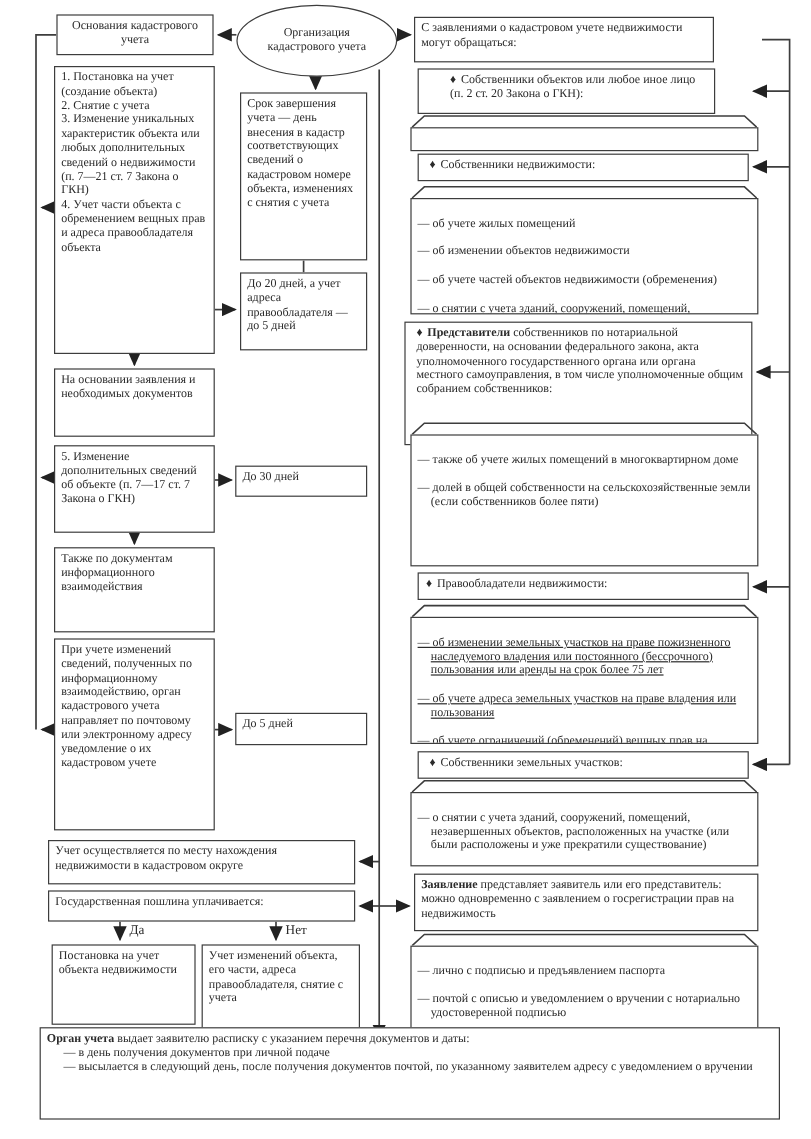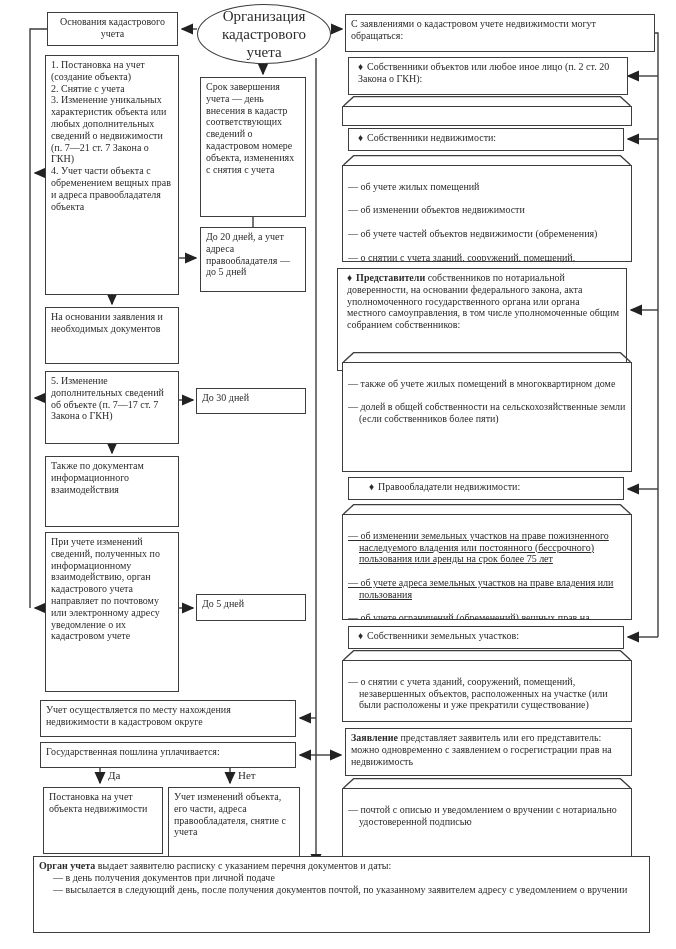--- a/index.html
+++ b/index.html
@@ -10,21 +10,21 @@
   }
   .box{
     position:absolute;border:1.4px solid #3d3d3d;background:#fff;
     box-sizing:border-box;padding:3px 5px;font-size:10px;line-height:1.18;
     white-space:pre-line;overflow:hidden;
   }
   .center{text-align:center;}
   .ellipse{
     position:absolute;border:1.4px solid #3d3d3d;border-radius:50%;
     box-sizing:border-box;display:flex;align-items:center;justify-content:center;
-    text-align:center;font-size:15px;line-height:1.2;padding:4px 10px;background:#fff;
+    text-align:center;font-size:10px;line-height:1.2;padding:4px 10px;background:#fff;
   }
   .list .li{padding-left:11px;text-indent:-11px;white-space:normal;}
   .fold{position:absolute;overflow:visible;}
   svg.overlay{position:absolute;left:0;top:0;pointer-events:none;}
   .lbl{position:absolute;font-size:11px;}
   .dia{margin-right:4px;}
   b{font-weight:bold;}
 </style>
 </head>
 <body>
@@ -61,21 +61,21 @@
     <line x1="658" y1="637" x2="628" y2="637" marker-end="url(#ah)"></line>
     <line x1="100" y1="768" x2="100" y2="783" marker-end="url(#ah)"></line>
     <line x1="230" y1="768" x2="230" y2="783" marker-end="url(#ah)"></line>
   </g>
 </svg>
 
 <div class="box center" style="left:47px;top:12px;width:131px;height:34px;"><span>Основания кадастрового учета</span></div>
 <div class="ellipse" style="left:197px;top:4px;width:134px;height:60px;">
     <span>Организация кадастрового учета</span>
   </div>
-<div class="box" style="left:345px;top:14px;width:310px;height:38px;"><span>С заявлениями о кадастровом учете недвижимости могут обращаться:</span></div>
+<div class="box" style="left:345px;top:14px;width:250px;height:38px;"><span>С заявлениями о кадастровом учете недвижимости могут обращаться:</span></div>
 
 <div class="box" style="left:45px;top:55px;width:134px;height:240px;"><span>1. Постановка на учет (создание объекта)
 2. Снятие с учета
 3. Изменение уникальных характеристик объекта или любых дополнительных сведений о недвижимости (п. 7—21 ст. 7 Закона о ГКН)
 4. Учет части объекта с обременением вещных прав и адреса правообладателя объекта</span></div>
 <div class="box" style="left:45px;top:307px;width:134px;height:57px;"><span>На основании заявления и необходимых документов</span></div>
 <div class="box" style="left:45px;top:371px;width:134px;height:73px;"><span>5. Изменение дополнительных сведений об объекте (п. 7—17 ст. 7 Закона о ГКН)</span></div>
 <div class="box" style="left:45px;top:456px;width:134px;height:71px;"><span>Также по документам информационного взаимодействия</span></div>
 <div class="box" style="left:45px;top:532px;width:134px;height:160px;"><span>При учете изменений сведений, полученных по информационному взаимодействию, орган кадастрового учета направляет по почтовому или электронному адресу уведомление о их кадастровом учете</span></div>
 
@@ -84,21 +84,21 @@
 <div class="lbl" style="left:108px;top:769px;"><span>Да</span></div>
 <div class="lbl" style="left:238px;top:769px;"><span>Нет</span></div>
 <div class="box" style="left:43px;top:787px;width:120px;height:67px;"><span>Постановка на учет объекта недвижимости</span></div>
 <div class="box" style="left:168px;top:787px;width:132px;height:76px;"><span>Учет изменений объекта, его части, адреса правообладателя, снятие с учета</span></div>
 
 <div class="box" style="left:200px;top:77px;width:106px;height:140px;"><span>Срок завершения учета — день внесения в кадастр соответствующих сведений о кадастровом номере объекта, изменениях с снятия с учета</span></div>
 <div class="box" style="left:200px;top:227px;width:106px;height:65px;"><span>До 20 дней, а учет адреса правообладателя — до 5 дней</span></div>
 <div class="box" style="left:196px;top:388px;width:110px;height:26px;"><span>До 30 дней</span></div>
 <div class="box" style="left:196px;top:594px;width:110px;height:27px;"><span>До 5 дней</span></div>
 
-<div class="box" style="left:348px;top:57px;width:280px;height:38px;padding-left:9px;"><span class="dia">♦</span><span>Собственники объектов или любое иное лицо (п. 2 ст. 20 Закона о ГКН):</span></div>
+<div class="box" style="left:348px;top:57px;width:248px;height:38px;padding-left:26px;"><span class="dia">♦</span><span>Собственники объектов или любое иное лицо (п. 2 ст. 20 Закона о ГКН):</span></div>
 <svg class="fold" style="left:342px;top:96px;" width="290" height="10" viewBox="0 0 100 10" preserveAspectRatio="none">
     <polyline points="0.5,10 4,0.7 96,0.7 99.5,10" fill="none" stroke="#3d3d3d" stroke-width="1.3" vector-effect="non-scaling-stroke"></polyline>
   </svg>
 <div class="box list" style="left:342px;top:106px;width:290px;height:20px;">
   <div class="li">— о постановке недвижимости на учет</div>
 </div>
 
 <div class="box" style="left:348px;top:128px;width:276px;height:23px;padding-left:9px;"><span class="dia">♦</span><span>Собственники недвижимости:</span></div>
 <svg class="fold" style="left:342px;top:155px;" width="290" height="10" viewBox="0 0 100 10" preserveAspectRatio="none">
     <polyline points="0.5,10 4,0.7 96,0.7 99.5,10" fill="none" stroke="#3d3d3d" stroke-width="1.3" vector-effect="non-scaling-stroke"></polyline>
@@ -113,21 +113,21 @@
 
 <div class="box" style="left:337px;top:268px;width:290px;height:103px;padding-left:9px;"><span class="dia">♦</span><b>Представители</b><span> собственников по нотариальной доверенности, на основании федерального закона, акта уполномоченного государственного органа или органа местного самоуправления, в том числе уполномоченные общим собранием собственников:</span></div>
 <svg class="fold" style="left:342px;top:352px;" width="290" height="10" viewBox="0 0 100 10" preserveAspectRatio="none">
     <polyline points="0.5,10 4,0.7 96,0.7 99.5,10" fill="none" stroke="#3d3d3d" stroke-width="1.3" vector-effect="non-scaling-stroke"></polyline>
   </svg>
 <div class="box list" style="left:342px;top:362px;width:290px;height:110px;">
   <div class="li">— также об учете жилых помещений в многоквартирном доме</div>
   <div class="li">— долей в общей собственности на сельскохозяйственные земли (если собственников более пяти)</div>
 </div>
 
-<div class="box" style="left:348px;top:477px;width:276px;height:23px;padding-left:20px;"><span class="dia">♦</span><span>Правообладатели недвижимости:</span></div>
+<div class="box" style="left:348px;top:477px;width:276px;height:23px;padding-left:6px;"><span class="dia">♦</span><span>Правообладатели недвижимости:</span></div>
 <svg class="fold" style="left:342px;top:504px;" width="290" height="10" viewBox="0 0 100 10" preserveAspectRatio="none">
     <polyline points="0.5,10 4,0.7 96,0.7 99.5,10" fill="none" stroke="#3d3d3d" stroke-width="1.3" vector-effect="non-scaling-stroke"></polyline>
   </svg>
 <div class="box list" style="left:342px;top:514px;width:290px;height:106px;text-decoration:underline;">
   <div class="li">— об изменении земельных участков на праве пожизненного наследуемого владения или постоянного (бессрочного) пользования или аренды на срок более 75 лет</div>
   <div class="li">— об учете адреса земельных участков на праве владения или пользования</div>
   <div class="li">— об учете ограничений (обременений) вещных прав на недвижимость в их пользу</div>
 </div>
 
 <div class="box" style="left:348px;top:626px;width:276px;height:23px;padding-left:9px;"><span class="dia">♦</span><span>Собственники земельных участков:</span></div>
@@ -136,20 +136,21 @@
   </svg>
 <div class="box list" style="left:342px;top:660px;width:290px;height:62px;">
   <div class="li">— о снятии с учета зданий, сооружений, помещений, незавершенных объектов, расположенных на участке (или были расположены и уже прекратили существование)</div>
 </div>
 
 <div class="box" style="left:345px;top:728px;width:287px;height:48px;"><b>Заявление</b><span> представляет заявитель или его представитель: можно одновременно с заявлением о госрегистрации прав на недвижимость</span></div>
 <svg class="fold" style="left:342px;top:778px;" width="290" height="10" viewBox="0 0 100 10" preserveAspectRatio="none">
     <polyline points="0.5,10 4,0.7 96,0.7 99.5,10" fill="none" stroke="#3d3d3d" stroke-width="1.3" vector-effect="non-scaling-stroke"></polyline>
   </svg>
 <div class="box list" style="left:342px;top:788px;width:290px;height:76px;">
+  <div class="li">— лично с подписью и предъявлением паспорта</div>
   <div class="li">— почтой с описью и уведомлением о вручении с нотариально удостоверенной подписью</div>
   
 </div>
 
 <div class="box" style="left:33px;top:856px;width:617px;height:77px;white-space:normal;">
   <div><b>Орган учета</b><span> выдает заявителю расписку с указанием перечня документов и даты:</span></div>
   <div class="list" style="padding-left:14px;">
     <div class="li">— в день получения документов при личной подаче</div>
     <div class="li">— высылается в следующий день, после получения документов почтой, по указанному заявителем адресу с уведомлением о вручении</div>
   </div>

